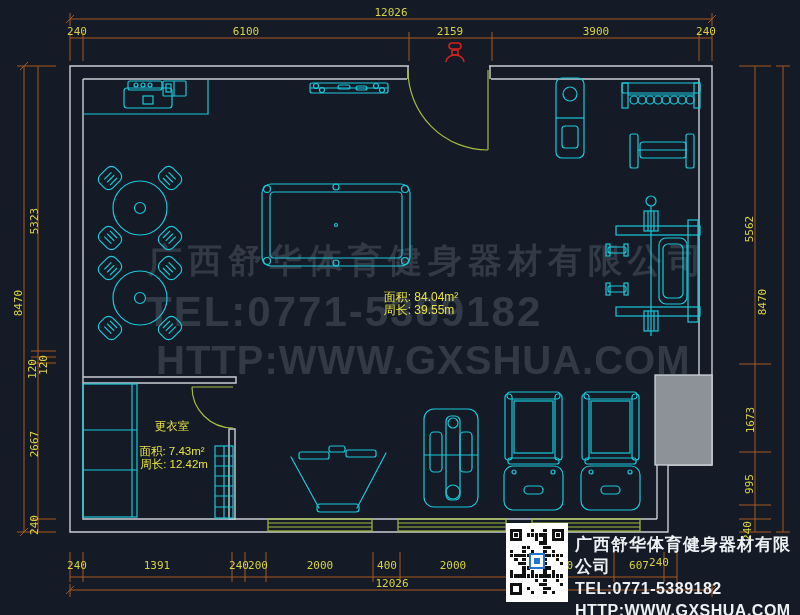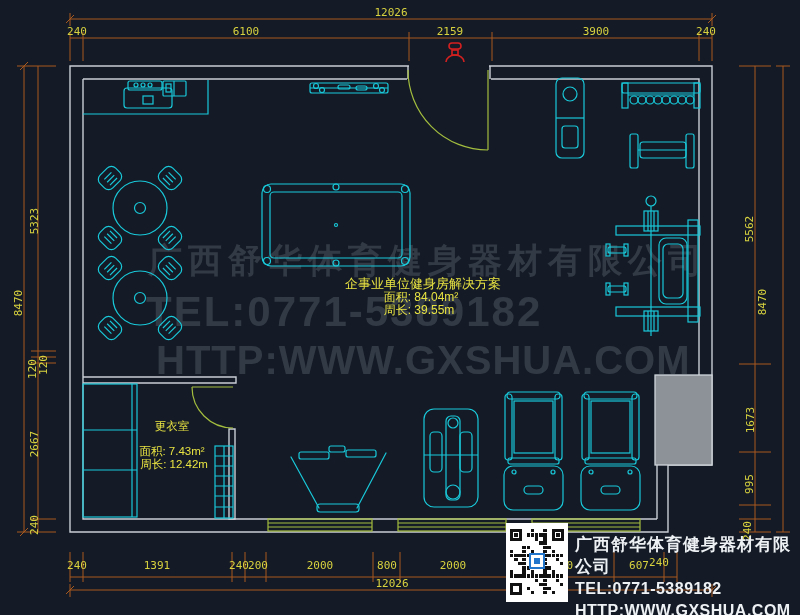--- a/index.html
+++ b/index.html
@@ -271,28 +271,27 @@
   <div class="lbl dim v" style="left:749px;top:229px">5562</div>
   <div class="lbl dim v" style="left:750px;top:420px">1673</div>
   <div class="lbl dim v" style="left:749px;top:484px">995</div>
   <div class="lbl dim v" style="left:747px;top:531px">240</div>
 
   <div class="lbl dim" style="left:77px;top:565px">240</div>
   <div class="lbl dim" style="left:157px;top:565px">1391</div>
   <div class="lbl dim" style="left:239px;top:565px">240</div>
   <div class="lbl dim" style="left:258px;top:565px">200</div>
   <div class="lbl dim" style="left:320px;top:565px">2000</div>
-  <div class="lbl dim" style="left:387px;top:565px">800</div>
+  <div class="lbl dim" style="left:387px;top:565px">400</div>
   <div class="lbl dim" style="left:453px;top:565px">2000</div>
   <div class="lbl dim" style="left:560px;top:565px">2000</div>
   <div class="lbl dim" style="left:639px;top:565px">607</div>
   <div class="lbl dim" style="left:659px;top:562px">240</div>
   <div class="lbl dim" style="left:392px;top:583px">12026</div>
 
-  <div class="lbl yel pt" style="left:423px;top:284px">企事业单位健身房解决方案</div>
   <div class="lbl yel ps" style="left:421px;top:297px">面积: 84.04m²</div>
   <div class="lbl yel ps" style="left:419px;top:310px">周长: 39.55m</div>
 
   <div class="lbl yel cr" style="left:172px;top:426px">更衣室</div>
   <div class="lbl yel cr" style="left:172px;top:451px">面积: 7.43m²</div>
   <div class="lbl yel cr" style="left:174px;top:464px">周长: 12.42m</div>
 
   <div id="qr">
     <div id="qr-grid">
         <div style="left: 0px; top: 20.625px; width: 3.45385px; height: 3.425px;"></div>

